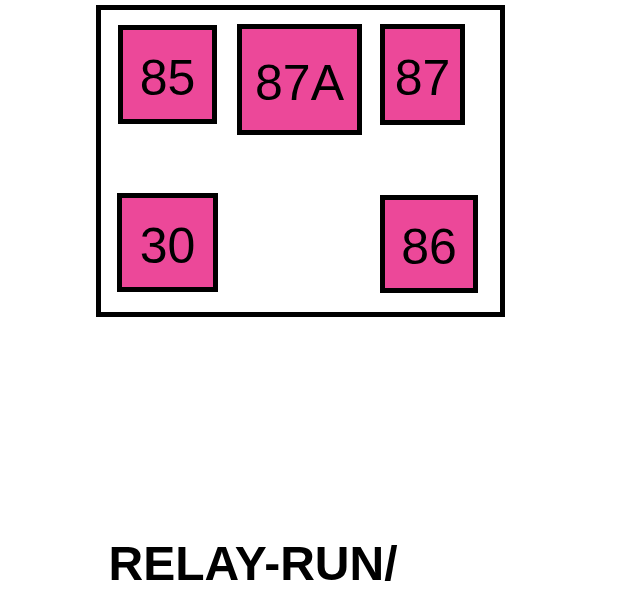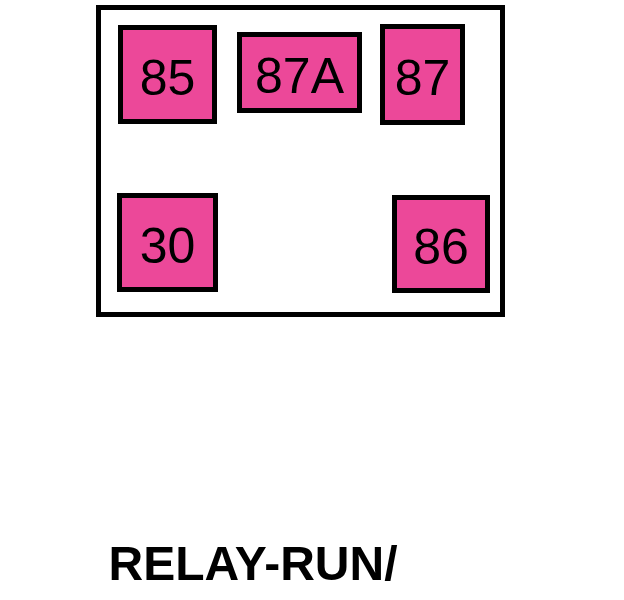--- a/index.html
+++ b/index.html
@@ -32,24 +32,24 @@
     display: flex;
     align-items: center;
     justify-content: center;
     font-size: 50px;
     font-weight: 400;
     color: #000000;
     letter-spacing: 0px;
     padding-top: 6px; 
   }
   .pin-85  { left: 17px;  top: 15px;  width: 99px;  height: 99px;  }
-  .pin-87a { left: 136px; top: 22px;  width: 125px; height: 81px; }
+  .pin-87a { left: 136px; top: 14px;  width: 125px; height: 111px; }
   .pin-87  { left: 279px; top: 14px;  width: 85px; height: 101px; }
   .pin-30  { left: 16px;  top: 183px; width: 101px; height: 99px;  }
-  .pin-86  { left: 291px; top: 185px; width: 98px;  height: 98px; text-align: right;  }
+  .pin-86  { left: 279px; top: 185px; width: 98px;  height: 98px; text-align: right;  }
   .caption {
     position: absolute;
     left: 0px;
     top: 371px;
     width: 506px;
     text-align: center;
     font-size: 48px;
     font-weight: 700;
     line-height: 77px;
     color: #000000;

